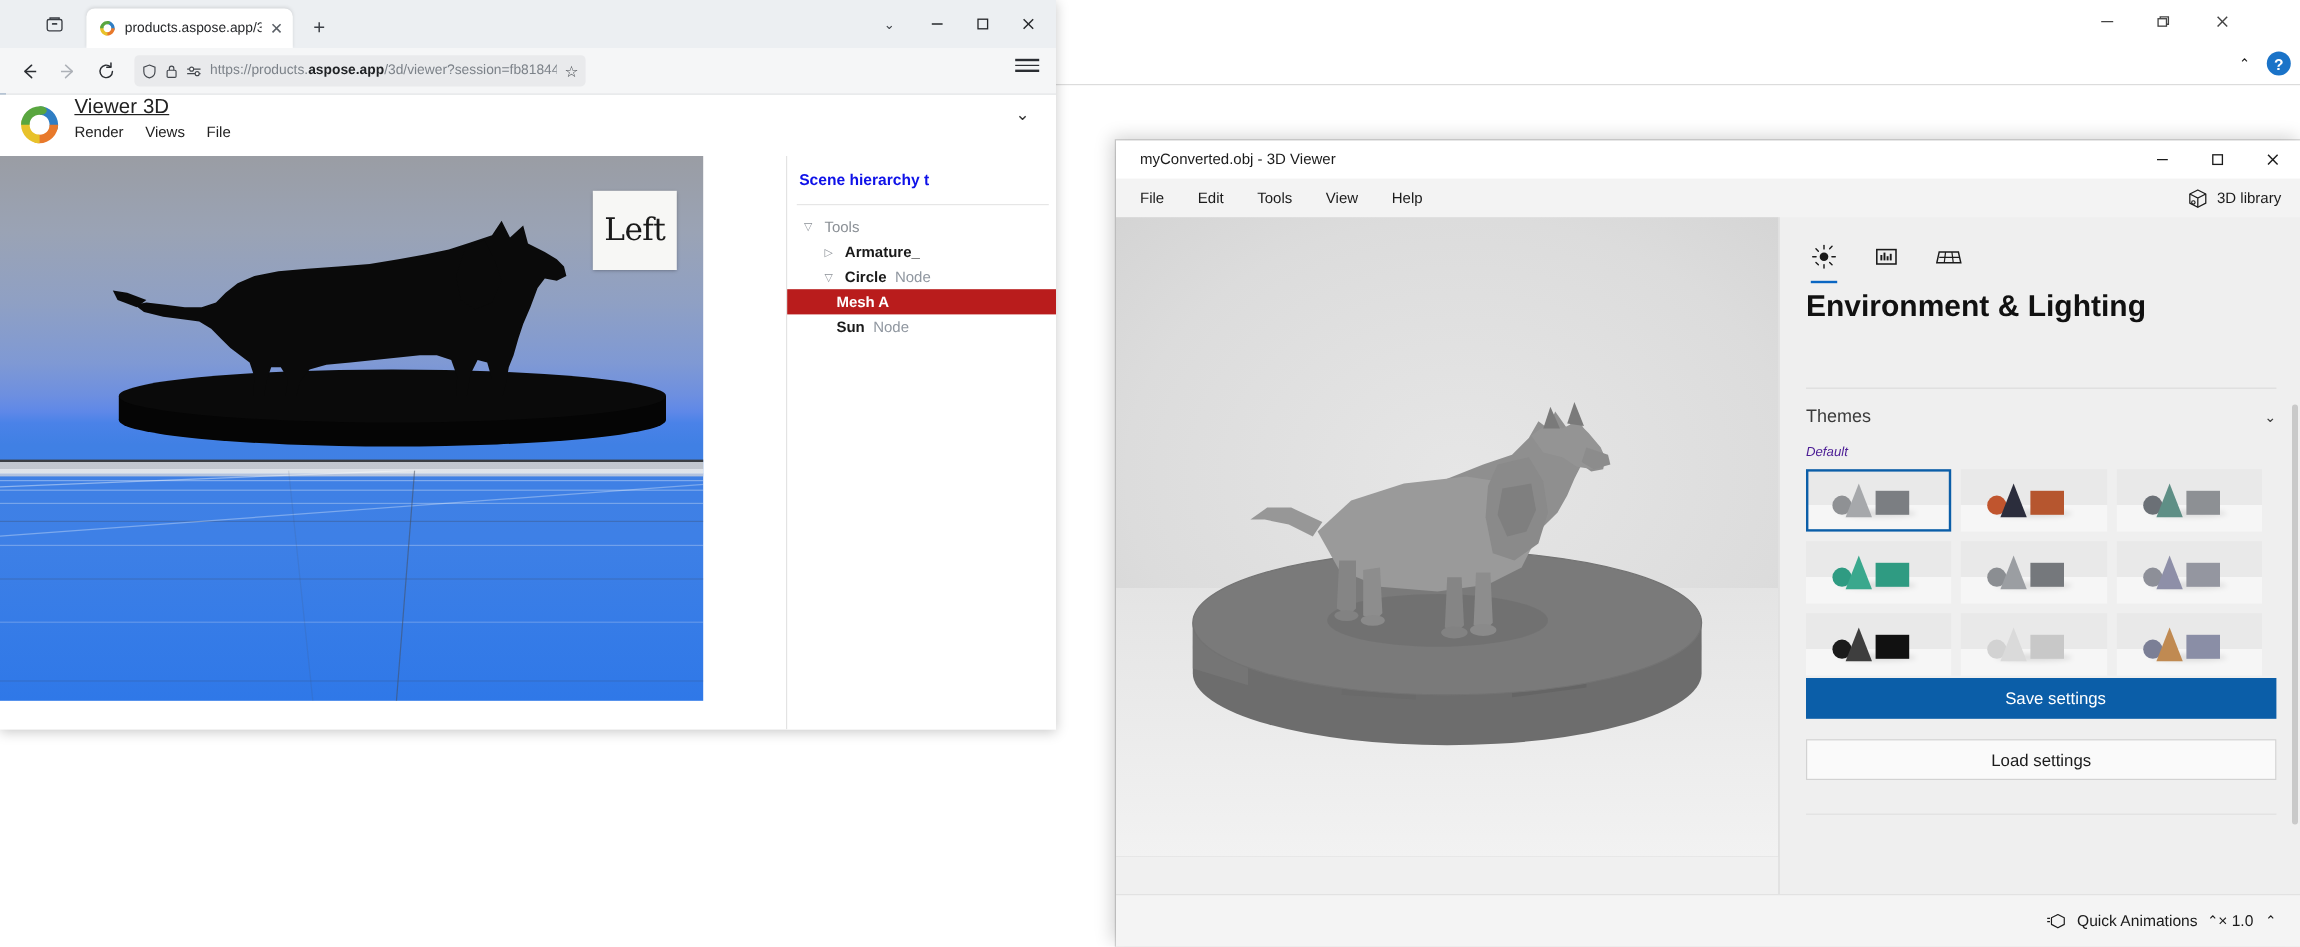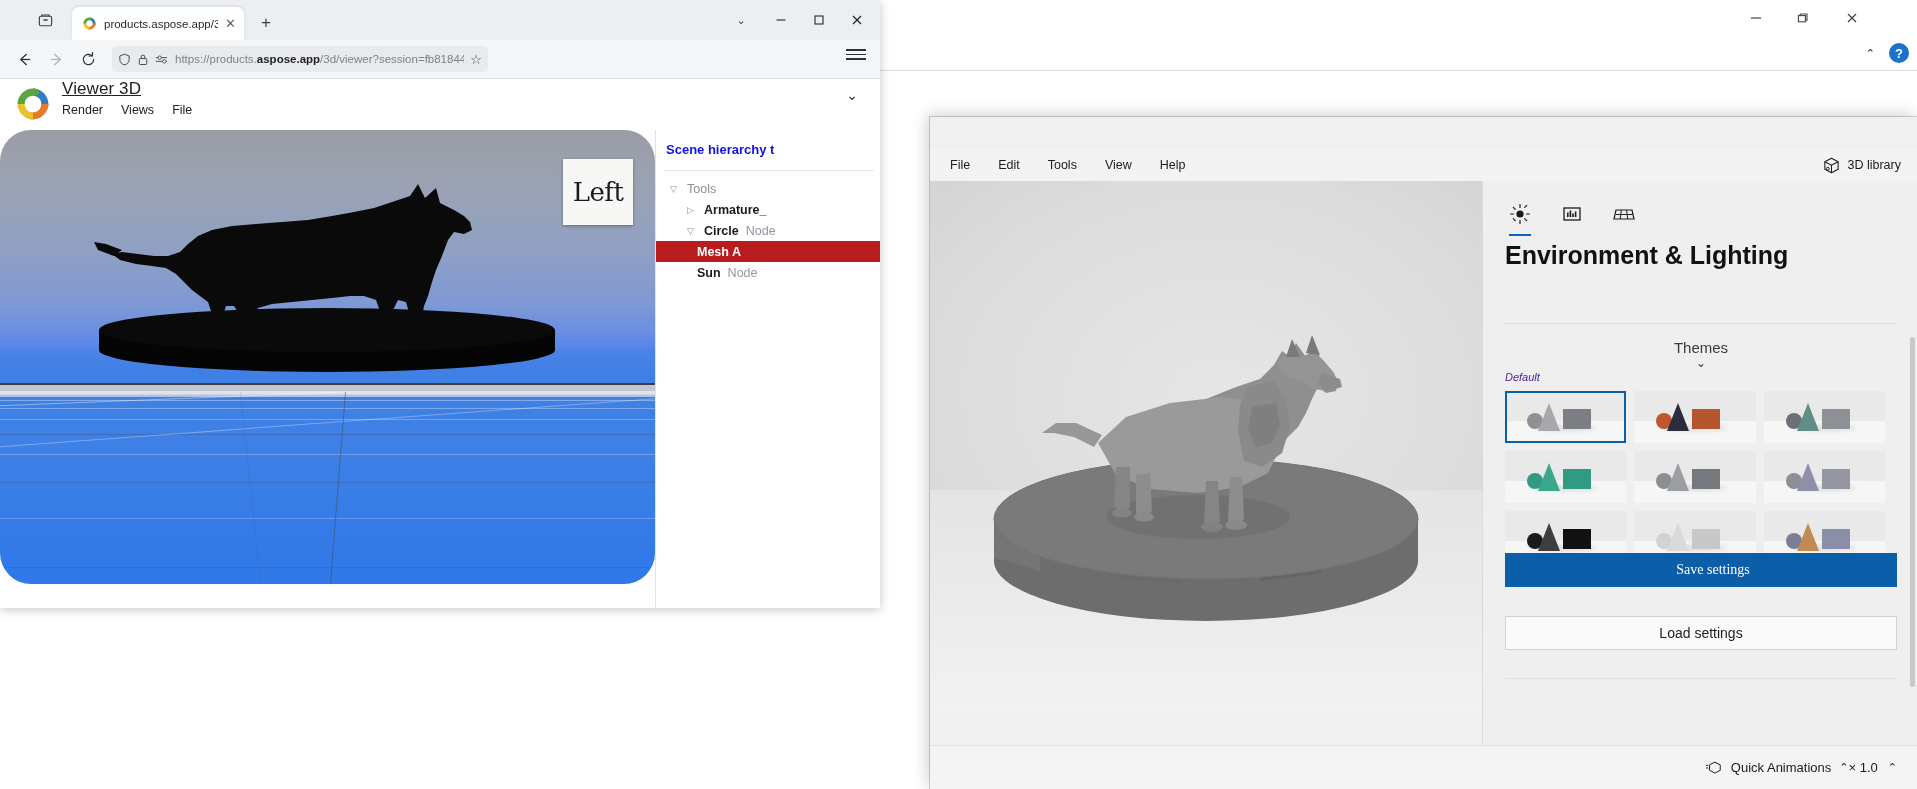--- a/index.html
+++ b/index.html
@@ -133,25 +133,24 @@
   }
   .app-menu {
     position: absolute; left: 62px; top: 24px; display: flex; gap: 18px;
     font-size: 12.5px; color: #222;
   }
   .app-collapse {
     position: absolute; right: 22px; top: 8px; color: #333; font-size: 14px;
   }
 
   .viewport-3d {
-    position: absolute; left: 0; top: 51px; width: 655px; height: 454px;
+    position: absolute; left: 0; top: 51px; width: 586px; height: 454px;
     overflow: hidden;
     background: linear-gradient(#9a9da4 0%, #9aa3b5 14%, #8fa0c4 27%, #7f99d4 38%, #6d8fe0 44%,
       #5e88e8 47%, #4a82e8 49%, #4080e4 53%, #3e80e6 70%, #2f78e8 100%);
-    border-radius: 31px;
   }
   .horizon-band {
     position:absolute; left:0; top: 253px; width: 655px; height: 14px;
     background: linear-gradient(#3b3b3b 0 2px, #c9cbce 2px 8px, #e8e9ea 8px 11px, #b9c6dd 11px 14px);
     opacity: .95;
   }
   .grid-floor {
     position: absolute; left: -60px; top: 262px; width: 780px; height: 250px;
     overflow: hidden;
   }
@@ -254,21 +253,21 @@
   }
   .rp-heading {
     position: absolute; left: 22px; top: 58px; width: 300px;
     font-size: 25px; font-weight: bold; color: #111; line-height: 1.28;
   }
   .rp-divider {
     position: absolute; left: 22px; top: 142px; width: 392px; height: 1px; background: #dcdcdc;
   }
   .themes-row {
     position: absolute; left: 22px; top: 158px; width: 392px;
-    display: flex; align-items: center; justify-content: space-between; flex-direction: column;
+    display: flex; align-items: center; justify-content: space-between;
   }
   .themes-label { font-size: 15px; color: #3b3b3b; }
   .themes-chev { font-size: 12px; color: #3b3b3b; }
   .themes-sub {
     position: absolute; left: 22px; top: 190px; font-size: 11px; color: #4c1d95; font-style: italic;
   }
   .thumb-grid {
     position: absolute; left: 22px; top: 210px; width: 380px;
     display: grid; grid-template-columns: repeat(3, 1fr); gap: 8px 8px;
   }
@@ -278,23 +277,23 @@
   }
   .thumb.selected { outline: 2.5px solid #0b5ea8; outline-offset: -2px; }
   .t-sphere { position:absolute; border-radius:50%; }
   .t-cone { position:absolute; width:0; height:0; border-left: 11px solid transparent; border-right: 11px solid transparent; }
   .t-box { position:absolute; }
   .thumb-shadow {
     position:absolute; left:24%; bottom:12px; width:52%; height:6px; border-radius:50%;
     background: rgba(0,0,0,.10); filter: blur(2px);
   }
   .btn-save {
-    position: absolute; left: 22px; top: 372px; width: 392px; height: 34px;
+    position: absolute; left: 22px; top: 384px; width: 392px; height: 34px;
     background: #0b5ea8; color: #fff; border: none;
-    font-size: 14px; font-family: Liberation Serif, serif;
+    font-size: 14px; font-family: Liberation Sans, sans-serif;
     display:flex; align-items:center; justify-content:center;padding-left:24px;
   }
   .btn-load {
     position: absolute; left: 22px; top: 435px; width: 392px; height: 34px;
     background: #fafafa; color: #1b1b1b; border: 1px solid #d2d2d2;
     font-size: 14px; font-family: inherit;
     display:flex; align-items:center; justify-content:center;
   }
   .rp-bottom-rule {
     position: absolute; left: 22px; top: 497px; width: 392px; height: 1px; background: #e0e0e0;
@@ -553,20 +552,41 @@
             <span class="ty">Node</span>
           </div>
 
         </div>
       </div>
     </div>
   </div>
 
   <div class="viewer">
 
+    <div class="viewer-titlebar">
+      <span class="viewer-title">myConverted.obj - 3D Viewer</span>
+      <div class="viewer-winctls">
+        <div class="v-wb">
+          <svg width="12" height="12" viewBox="0 0 12 12">
+              <line x1="1.5" y1="6" x2="10.5" y2="6" stroke="#1b1b1b" stroke-width="1.1"></line>
+            </svg>
+        </div>
+        <div class="v-wb">
+          <svg width="12" height="12" viewBox="0 0 12 12">
+              <rect x="2" y="2" width="8" height="8" fill="none" stroke="#1b1b1b" stroke-width="1.1"></rect>
+            </svg>
+        </div>
+        <div class="v-wb">
+          <svg width="12" height="12" viewBox="0 0 12 12">
+              <line x1="2" y1="2" x2="10" y2="10" stroke="#1b1b1b" stroke-width="1.2"></line>
+              <line x1="10" y1="2" x2="2" y2="10" stroke="#1b1b1b" stroke-width="1.2"></line>
+            </svg>
+        </div>
+      </div>
+    </div>
 
     <div class="viewer-menubar">
       <div class="vm-item">File</div>
       <div class="vm-item">Edit</div>
       <div class="vm-item">Tools</div>
       <div class="vm-item">View</div>
       <div class="vm-item">Help</div>
       <div class="vm-right">
         <span>
           <svg width="19" height="19" viewBox="0 0 20 20">

